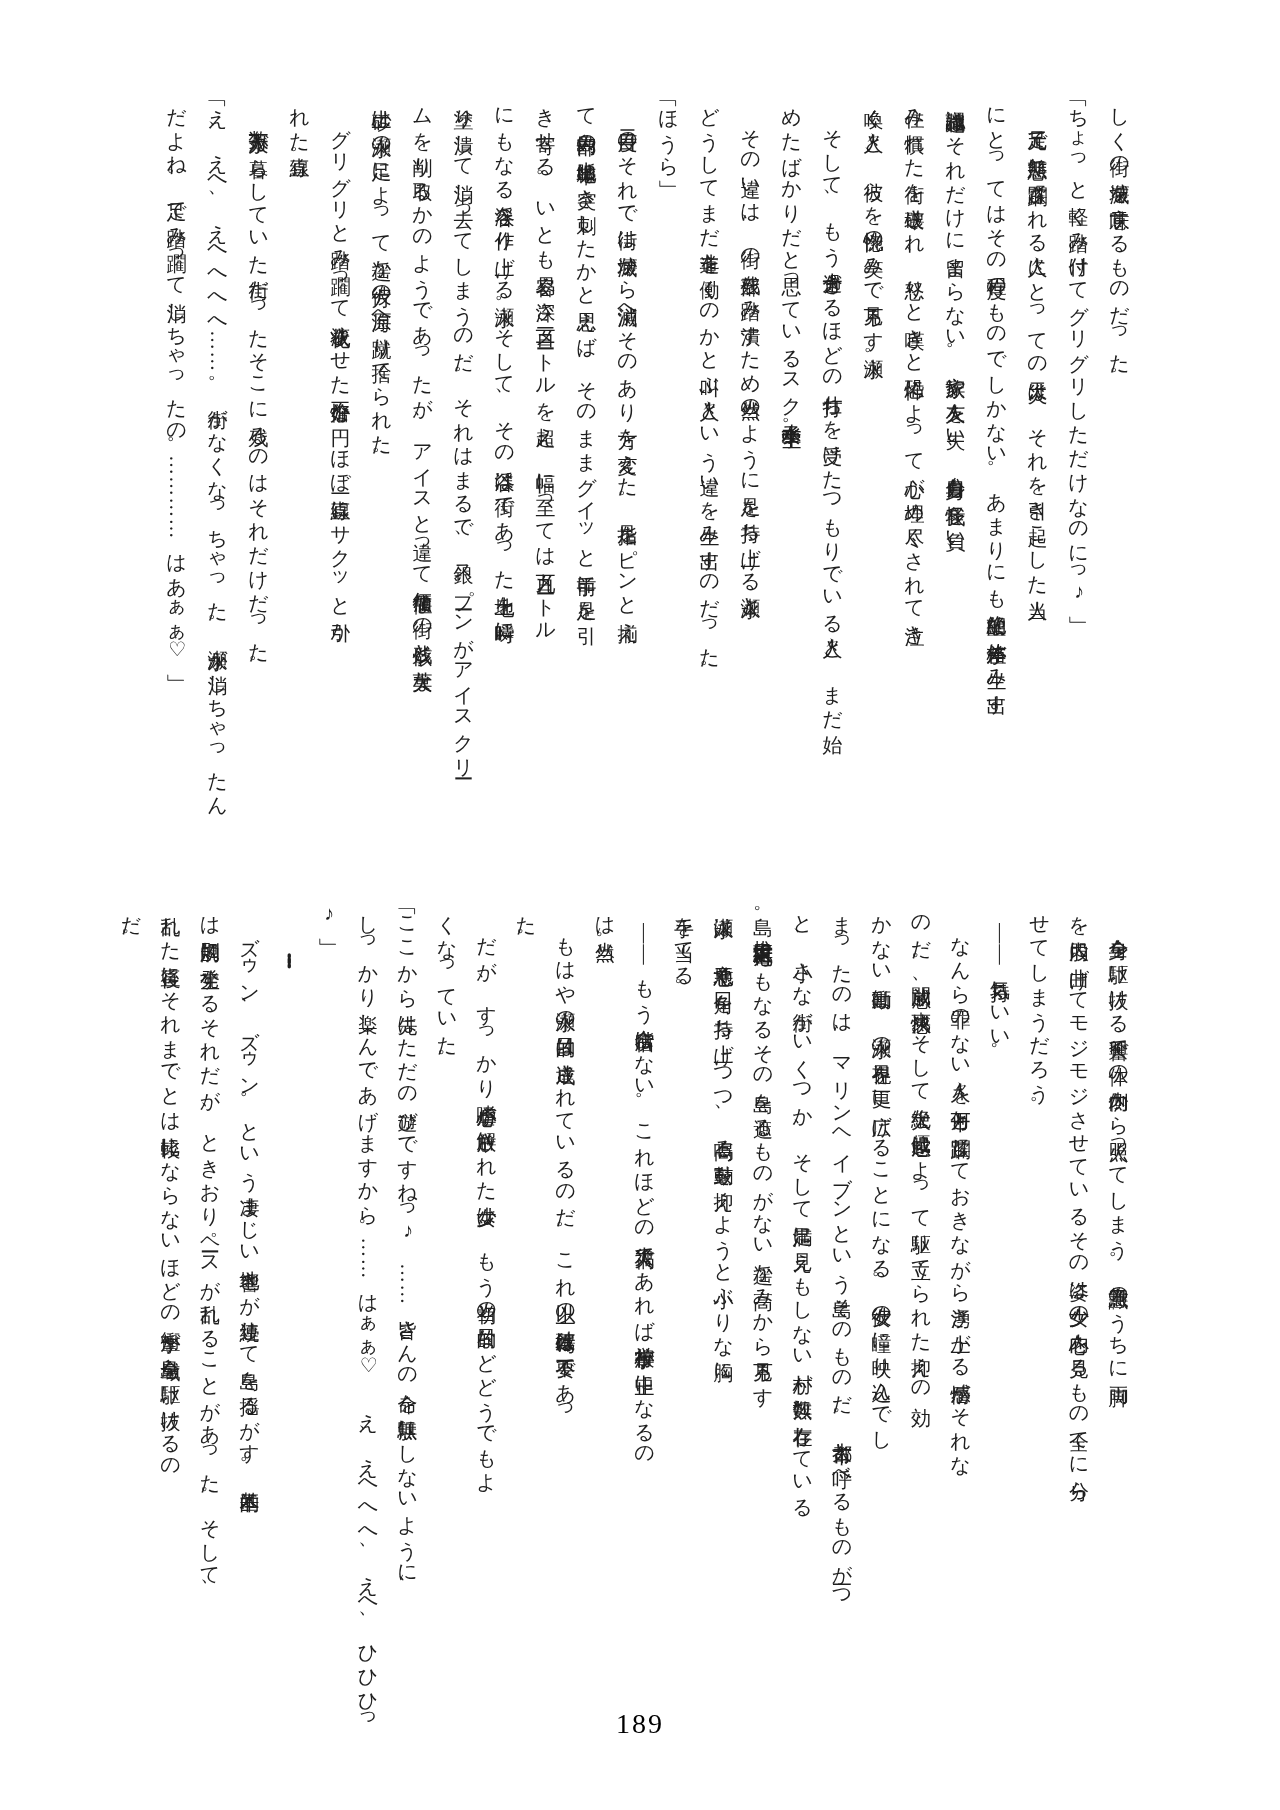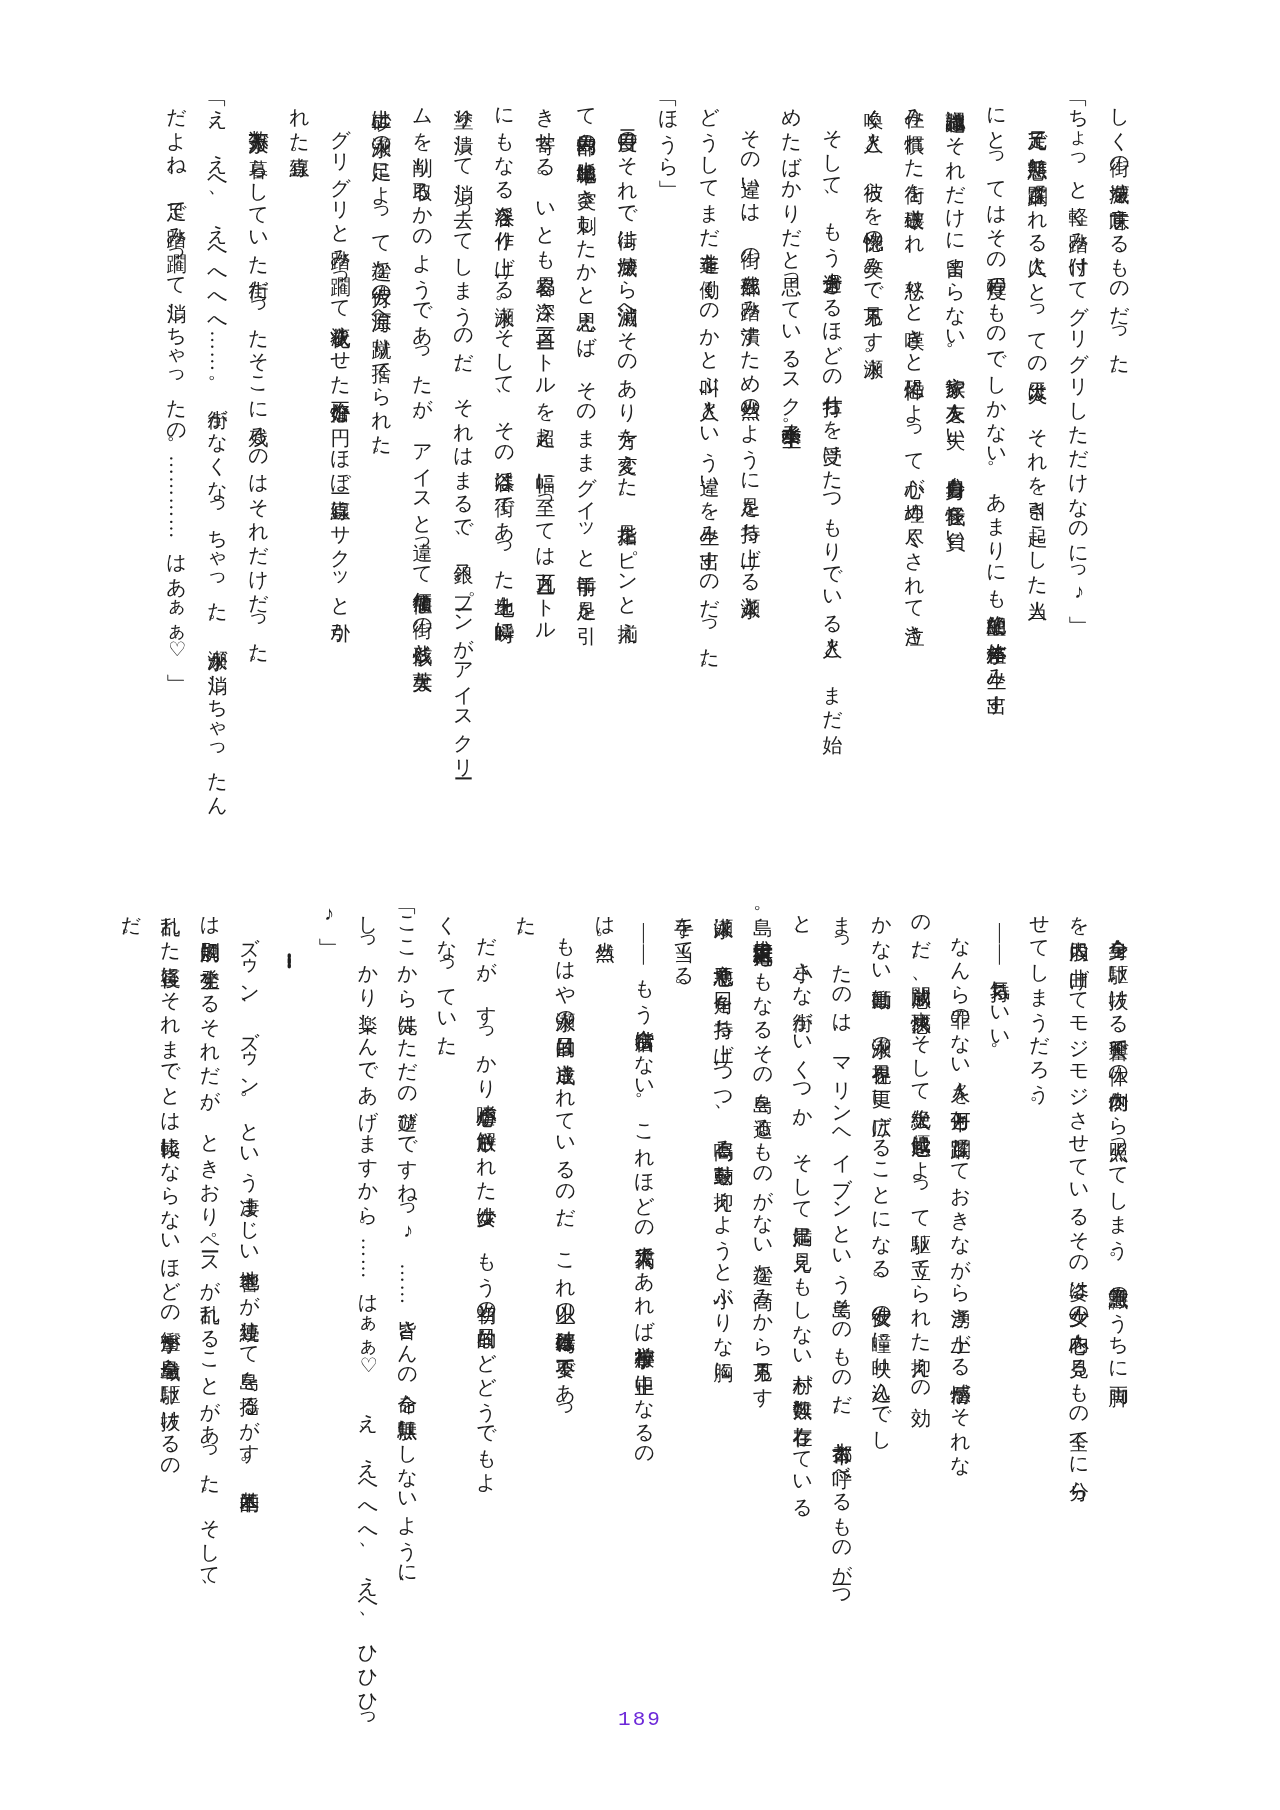--- a/index.html
+++ b/index.html
@@ -38,24 +38,23 @@
     top: 902px;
     right: 142px;
     line-height: 39.5px;
   }
   .page-number {
     position: absolute;
     top: 1708px;
     left: 0;
     width: 100%;
     text-align: center;
-    font-size: 21px;
+    font-size: 28px;
     letter-spacing: 2px;
-    color: #6d28d9;
-    font-family: Liberation Mono, monospace;
+    color: #000000;
   }
 </style>
 </head>
 <body>
 
 <div>
   <section id="upper-block" class="text-block">
       <p>しく街の壊滅を意味するものだった。</p>
       <p>「ちょっと軽く踏み付けてグリグリしただけなのにっ♪」</p>
       <p>　足元で無慈悲に蹂躙される人々にとっての天災は、それを引き起こした当人</p>

